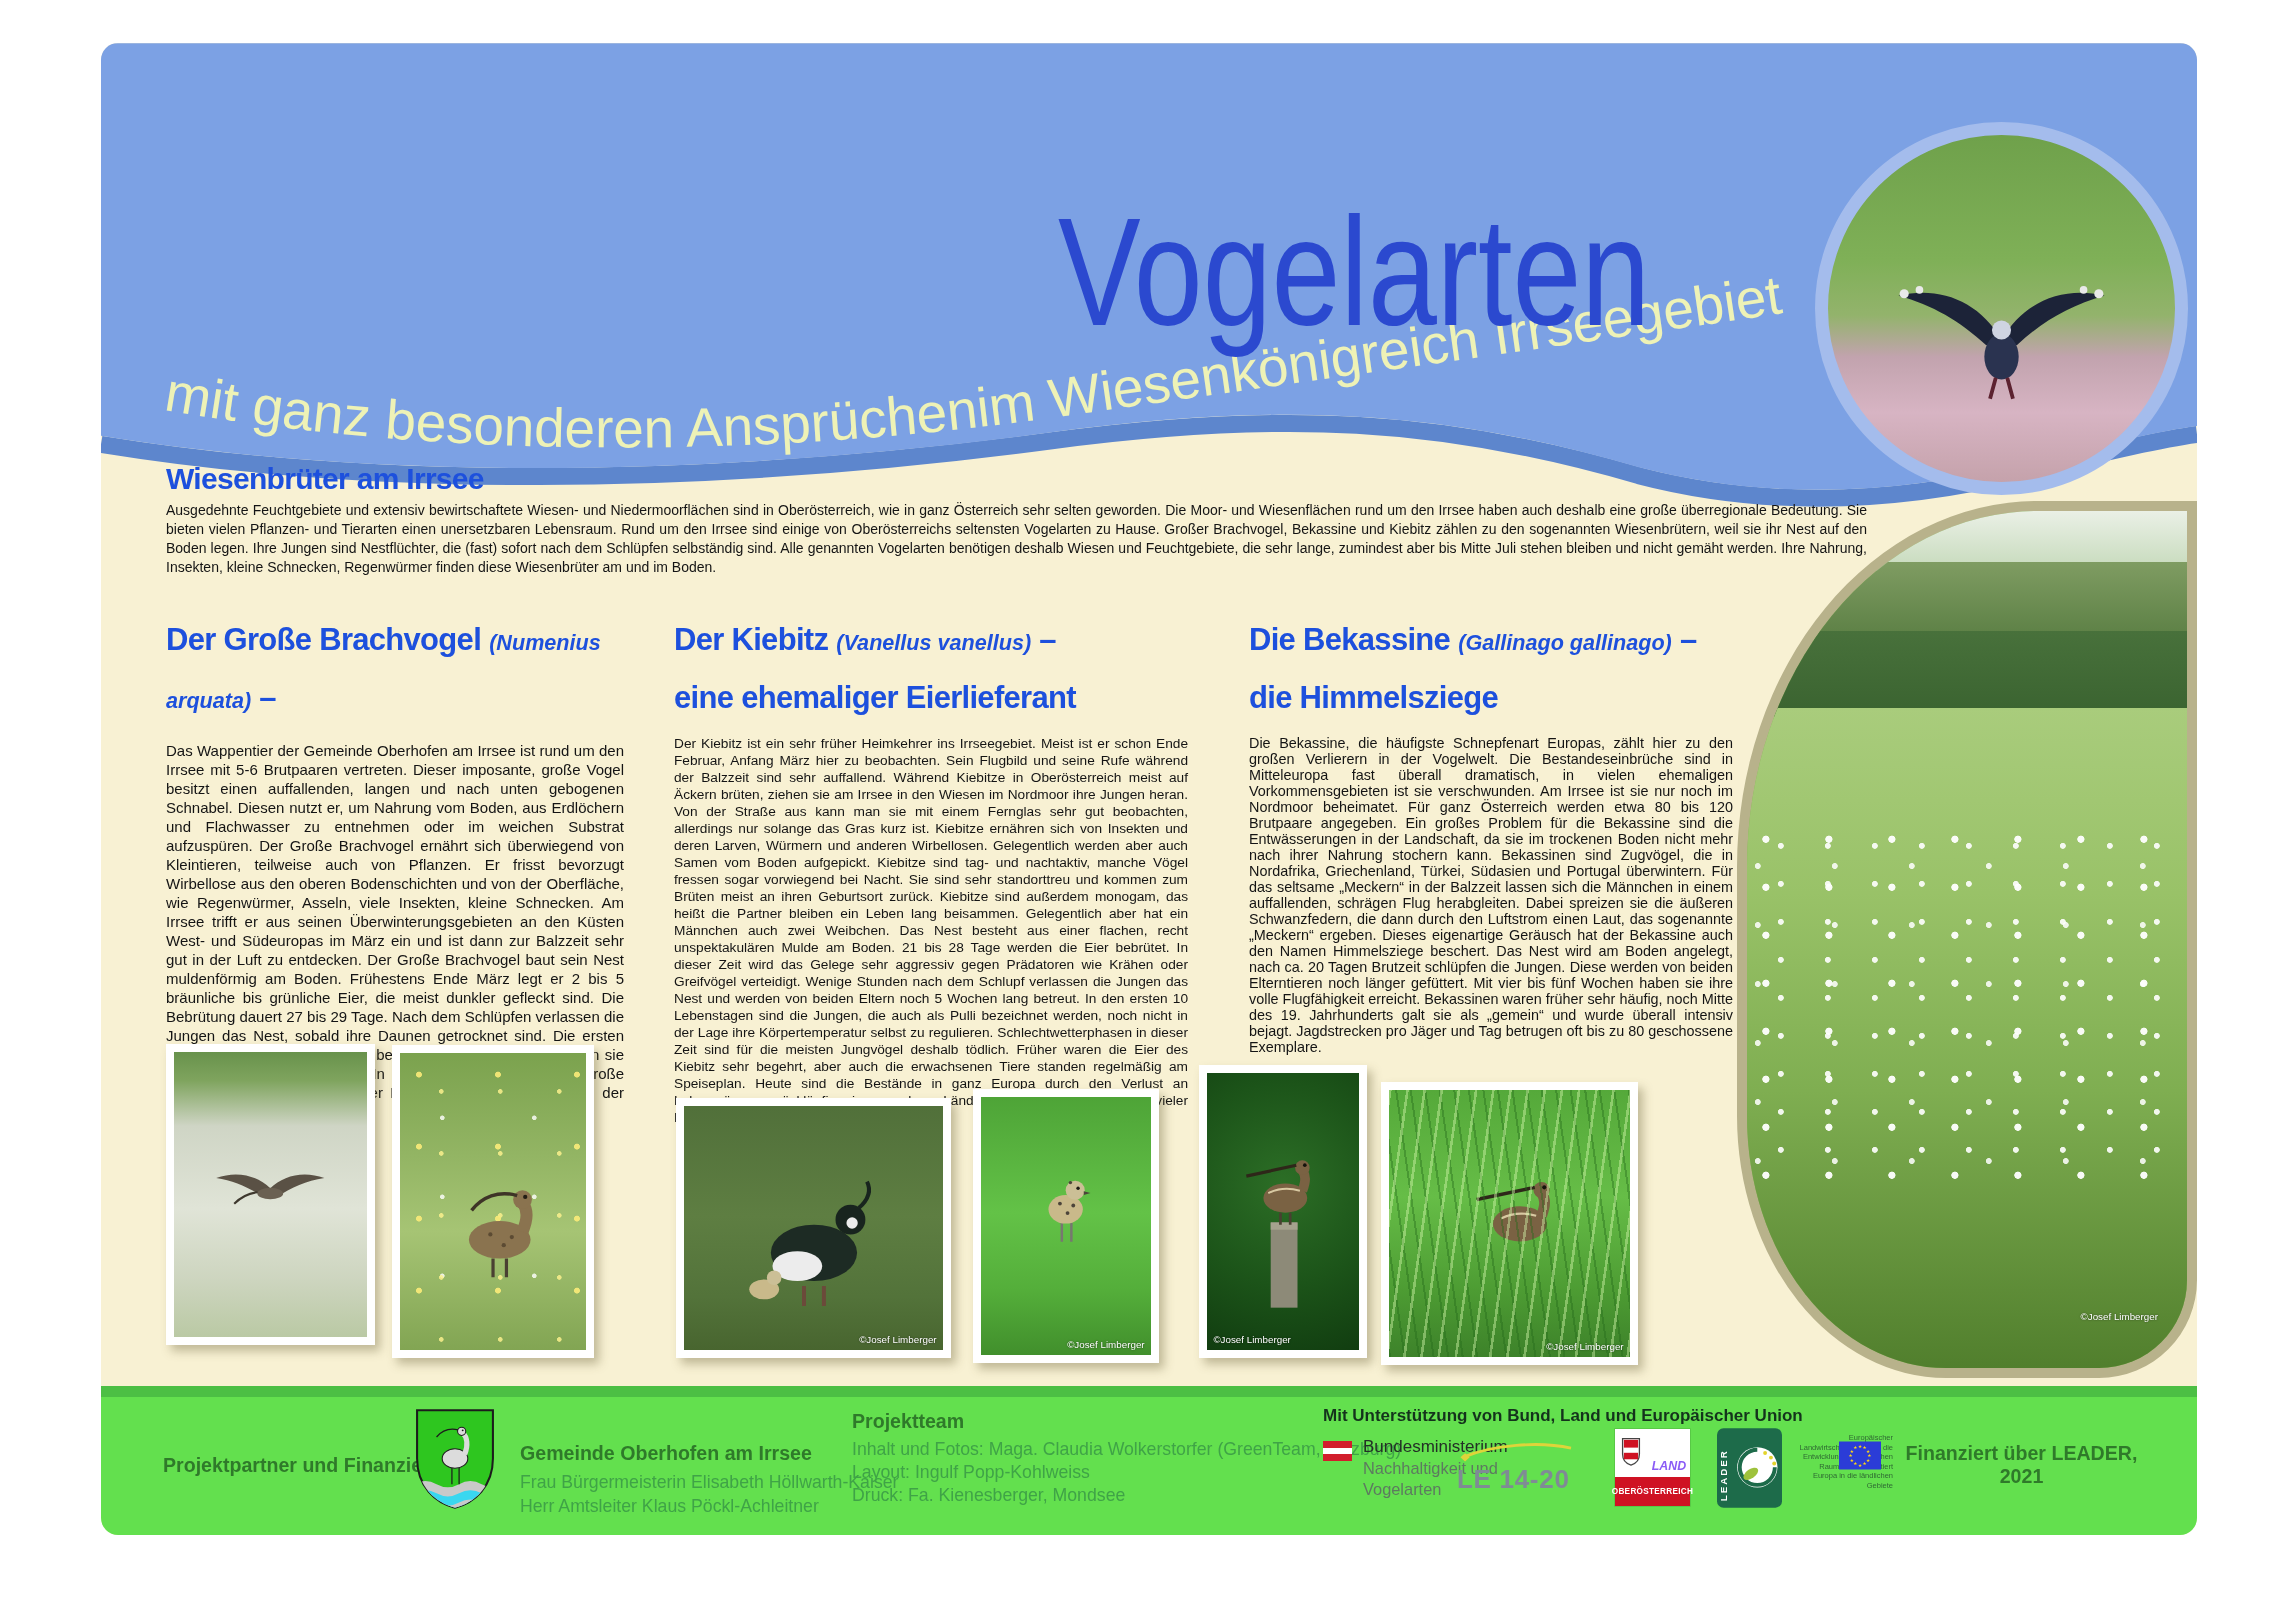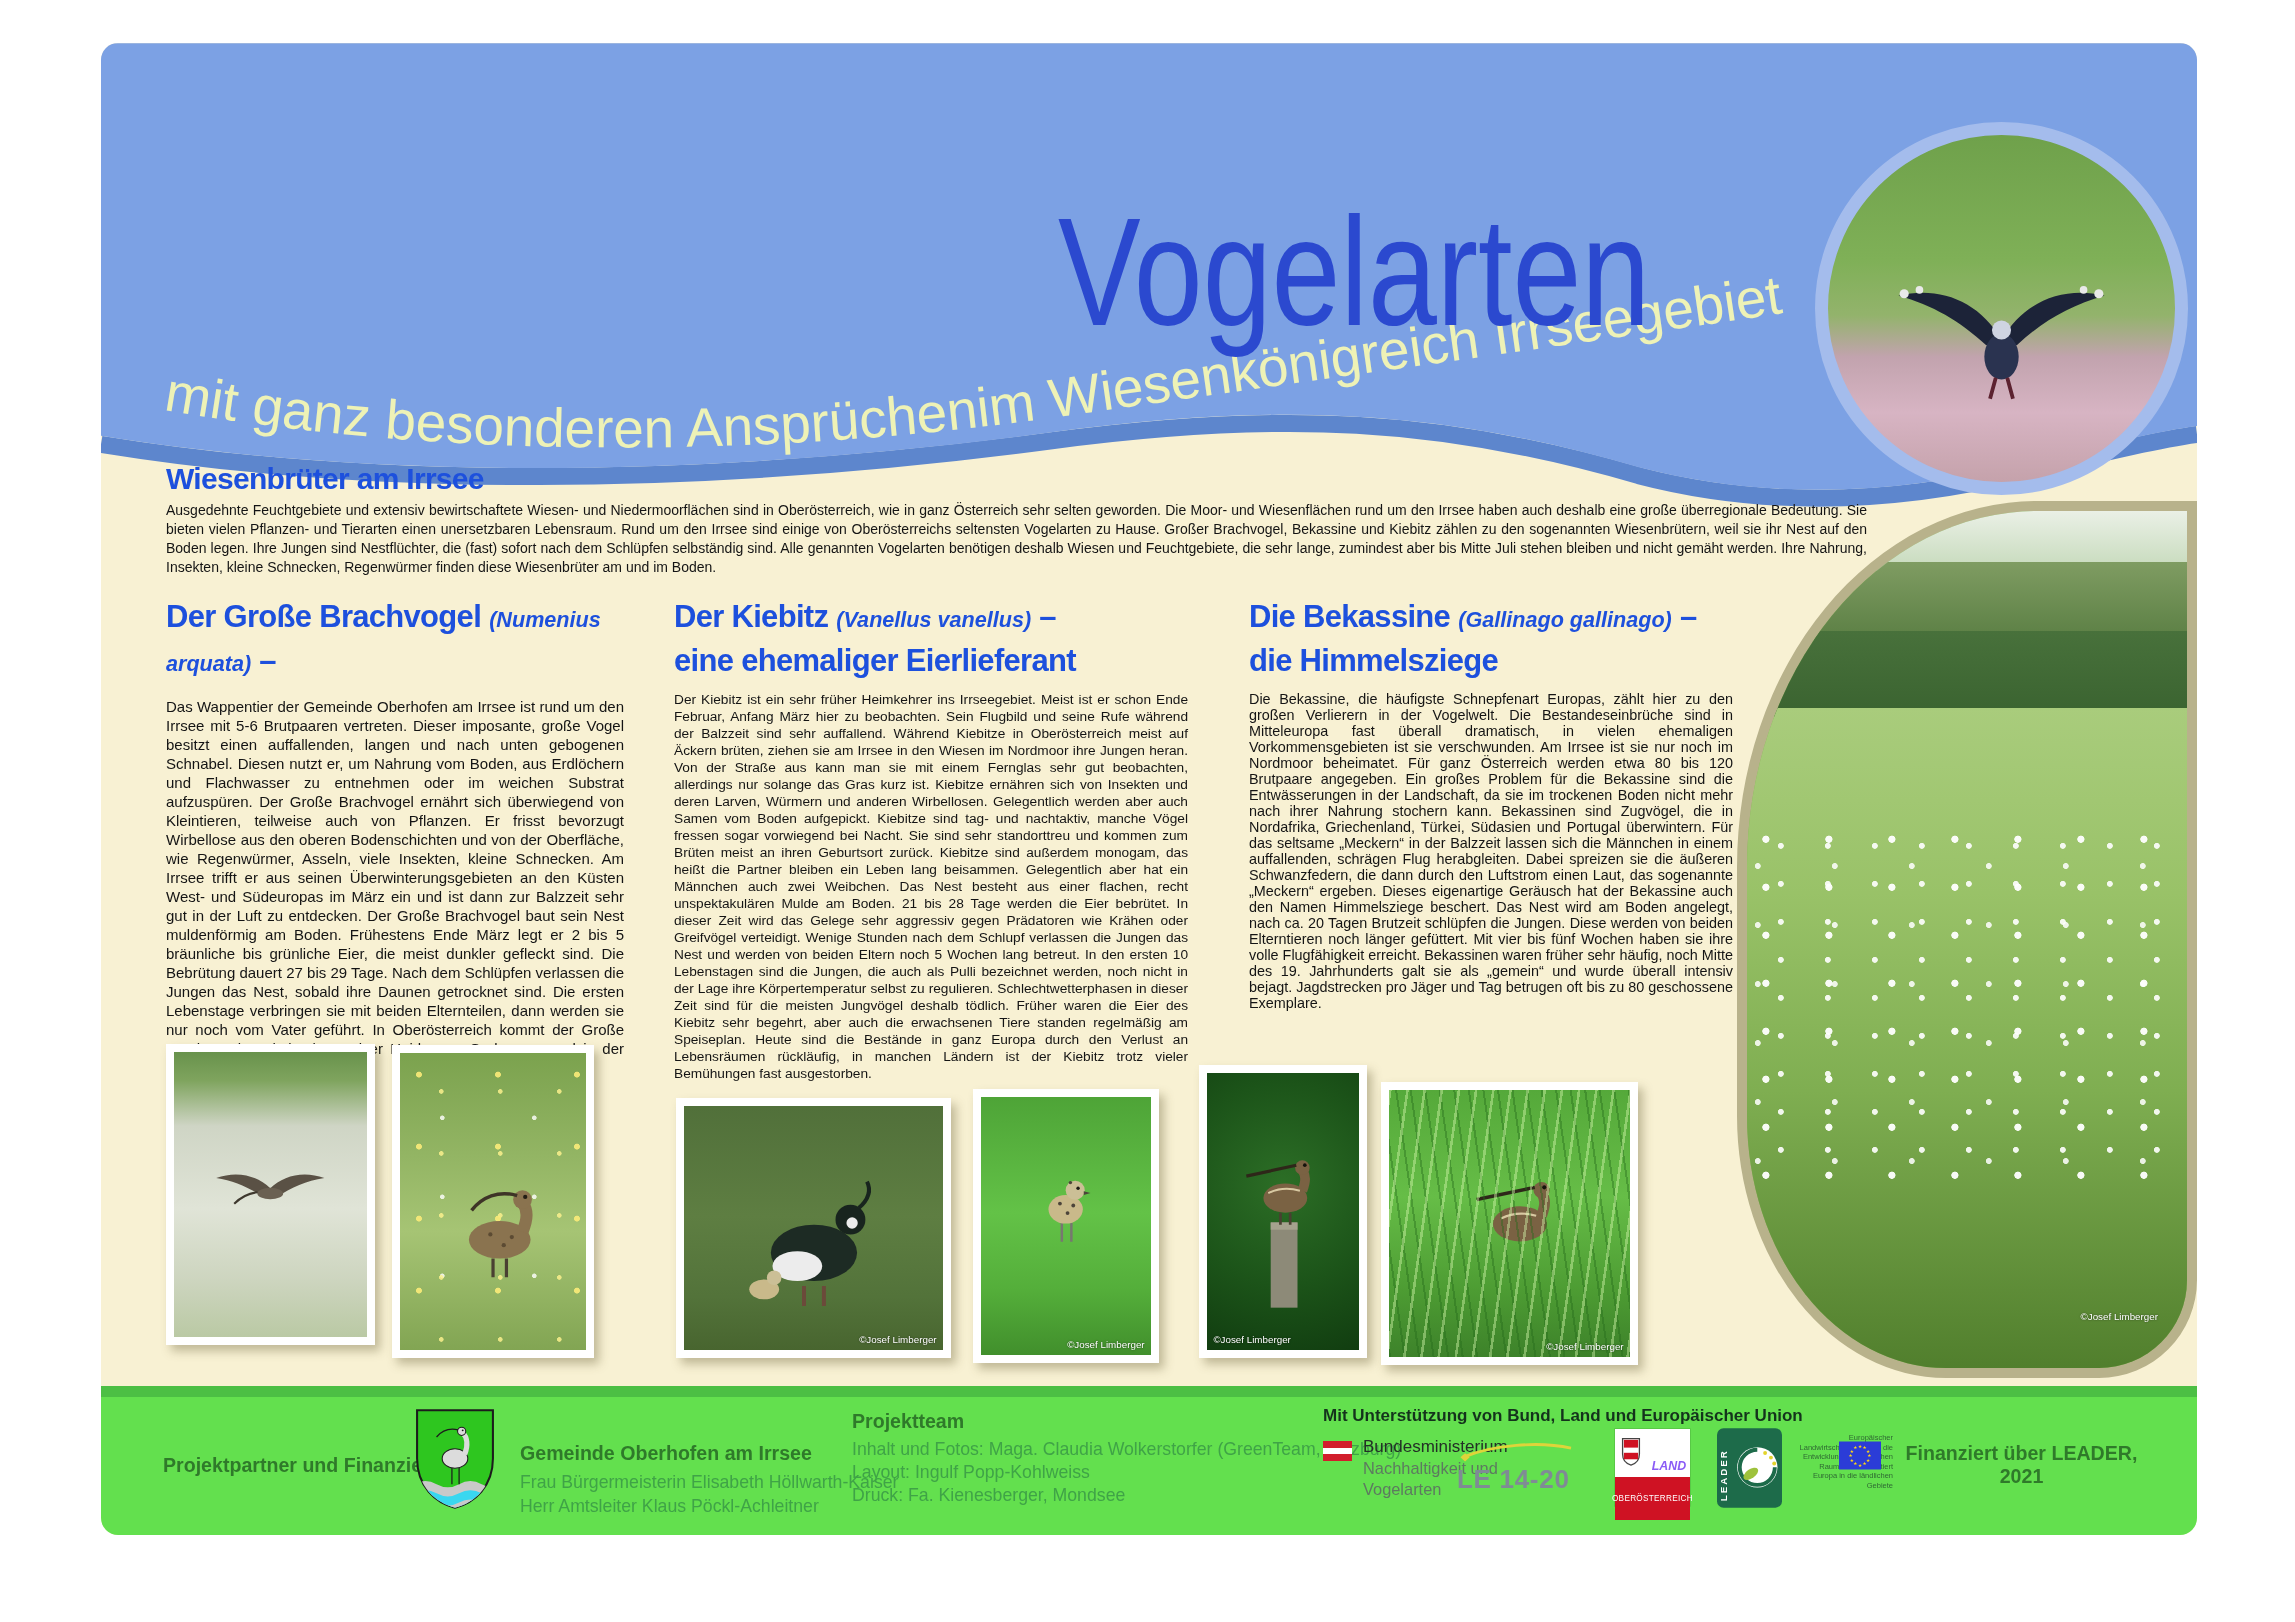--- a/index.html
+++ b/index.html
@@ -10,21 +10,21 @@
   .circle-photo{position:absolute;left:1714px;top:79px;width:373px;height:373px;border-radius:50%;border:13px solid #a4bcec;box-sizing:border-box;overflow:hidden;background:linear-gradient(180deg,#6fa14b 0%,#7fb057 36%,#93b36c 52%,#c2a3ae 64%,#d7b4c3 80%,#c5a2ab 100%);}
   .circle-photo svg{position:absolute;left:17%;top:38%;width:66%;}
   
   .intro-heading{position:absolute;left:65px;top:419px;font-size:30px;font-weight:bold;color:#1d50dd;letter-spacing:-0.7px;}
   .intro-body{position:absolute;left:65px;top:458px;width:1701px;font-size:14px;line-height:19px;color:#141414;text-align:justify;}
   
   .section{position:absolute;top:555px;}
   .sec-1{left:65px;width:458px;}
   .sec-2{left:573px;width:514px;}
   .sec-3{left:1148px;width:484px;}
-  .sec-head{color:#1d50dd;line-height:38px;margin-bottom:10.5px;}
+  .sec-head{color:#1d50dd;line-height:52px;margin-bottom:10.5px;margin-top:16px;}
   .h-main{font-size:31px;font-weight:bold;letter-spacing:-0.7px;}
   .h-latin{font-size:21.6px;font-style:italic;font-weight:bold;margin-left:5.2px;}
   .h-dash{font-size:31px;font-weight:bold;margin-left:5.2px;}
   .h-line2{font-size:31px;font-weight:bold;letter-spacing:-0.7px;display:block;}
   .sec-body{color:#141414;text-align:justify;}
   .sec-1 .sec-body{font-size:15px;line-height:19px;}
   .sec-2 .sec-body{font-size:13.7px;line-height:17px;}
   .sec-3 .sec-body{font-size:14.4px;line-height:16px;}
   
   .photo{position:absolute;background:#ffffff;padding:7.9px;box-sizing:border-box;box-shadow:4.6px 5.9px 9.2px rgba(90,80,40,.35);}
@@ -68,21 +68,21 @@
   .flag-at{position:absolute;left:1222px;top:55px;width:29px;height:19.6px;}
   .flag-at div{height:6.5px;} .fa-red{background:#d21e2c;} .fa-white{background:#ffffff;}
   .f-ministry{position:absolute;left:1262px;top:50px;}
   .fm-1{font-size:17px;color:#232f26;line-height:21.6px;}
   .fm-2{font-size:16.4px;color:#5d7a60;line-height:21px;}
   .f-le{position:absolute;left:1356px;top:54px;width:118px;}
   .f-le .le-text{font-size:26px;font-weight:bold;color:#7f8b95;letter-spacing:0.7px;}
   .f-land{position:absolute;left:1514px;top:43px;width:75px;height:77px;box-shadow:0 0 0 0.7px rgba(0,0,0,.15);}
   .fl-top{height:48px;background:#ffffff;position:relative;}
   .fl-land{position:absolute;right:3.9px;bottom:3.9px;font-size:12.4px;font-weight:bold;font-style:italic;color:#8b5cf6;}
-  .fl-bottom{height:43px;background:#cf1223;color:#ffffff;font-size:8.2px;font-weight:normal;display:flex;align-items:center;justify-content:center;letter-spacing:0.3px;}
+  .fl-bottom{height:29px;background:#cf1223;color:#ffffff;font-size:8.2px;font-weight:bold;display:flex;align-items:center;justify-content:center;letter-spacing:0.3px;}
   .f-leader{position:absolute;left:1616px;top:42px;width:65px;height:80px;}
   .f-leadertext{position:absolute;left:1693px;top:47px;width:99px;font-size:7.5px;line-height:9.5px;color:#2f6b33;text-align:right;}
   .f-eu{position:absolute;left:1738px;top:55px;width:42px;height:29px;}
   .f-fin{position:absolute;left:1796px;top:56px;width:249px;font-size:19.6px;font-weight:bold;color:#2f7a2a;text-align:center;}
 </style>
 </head>
 <body>
 
 <div class="poster">
 

